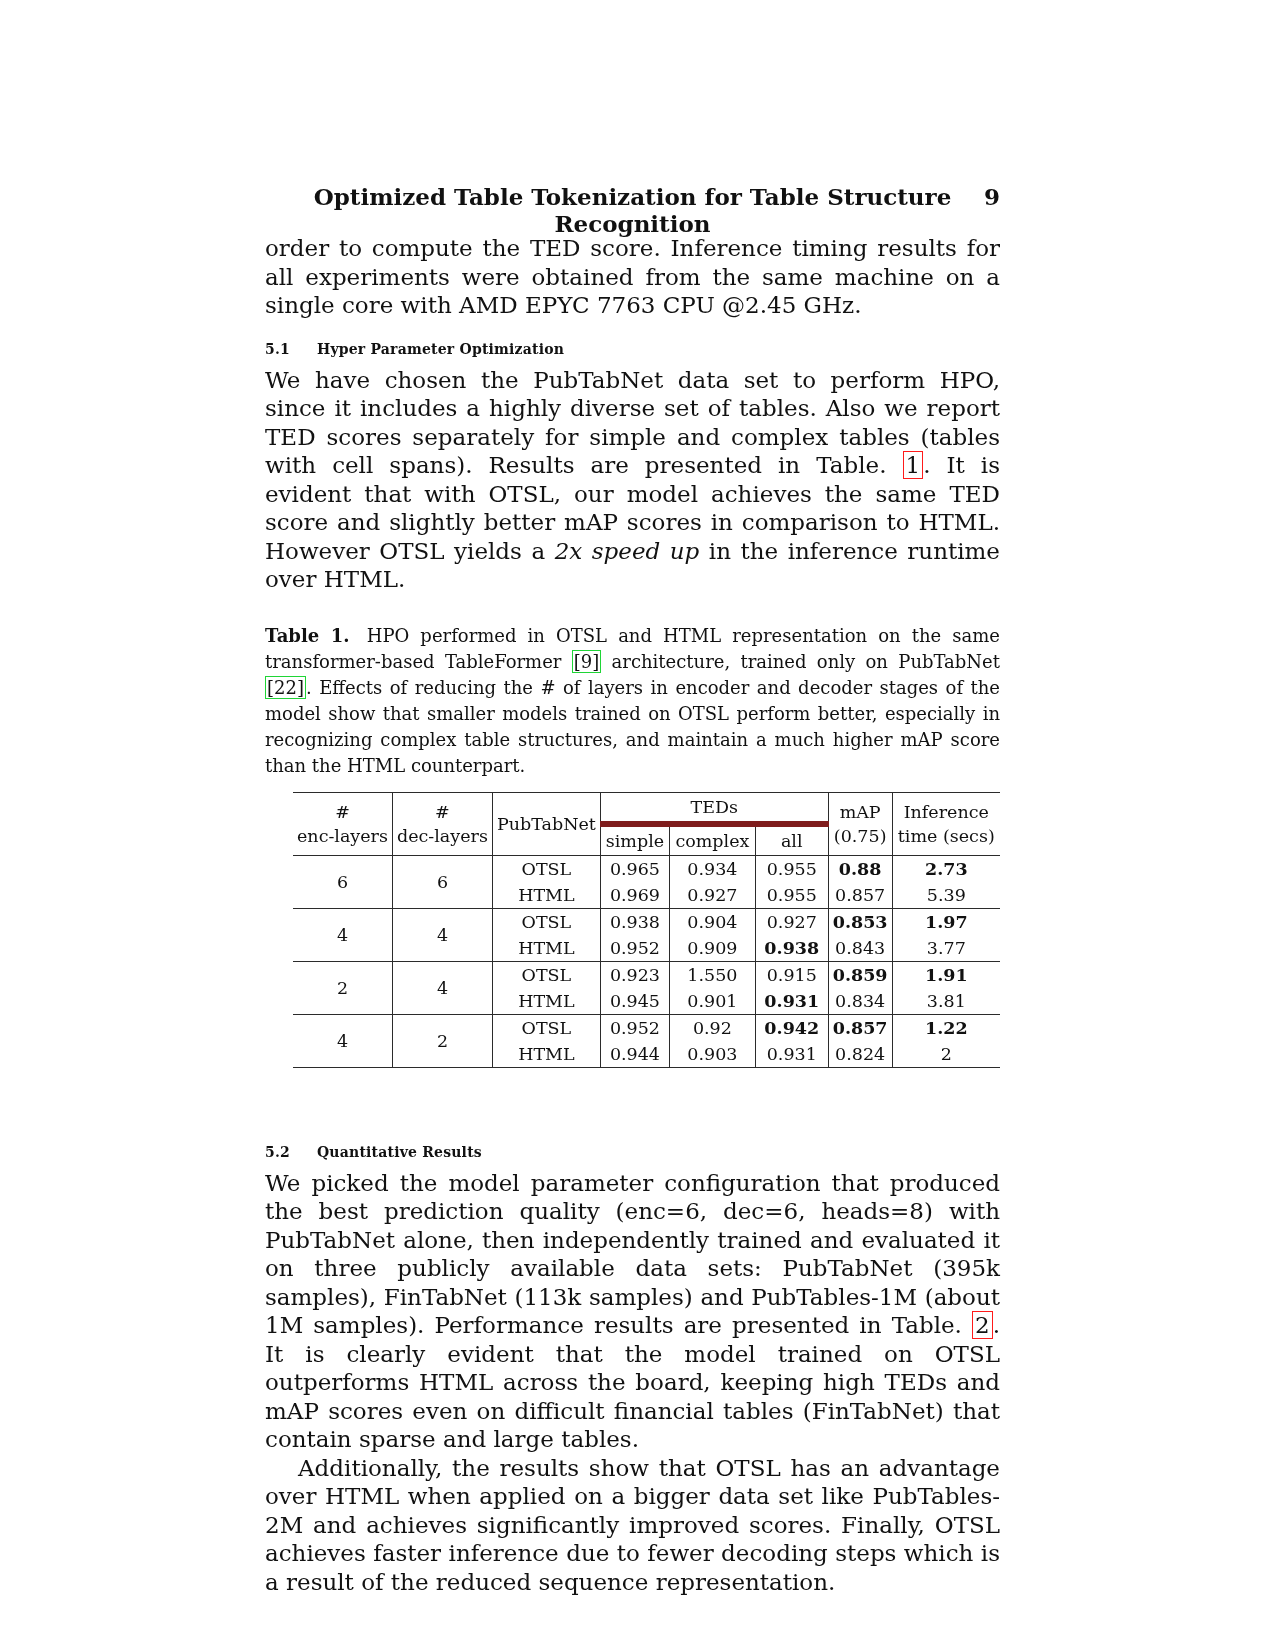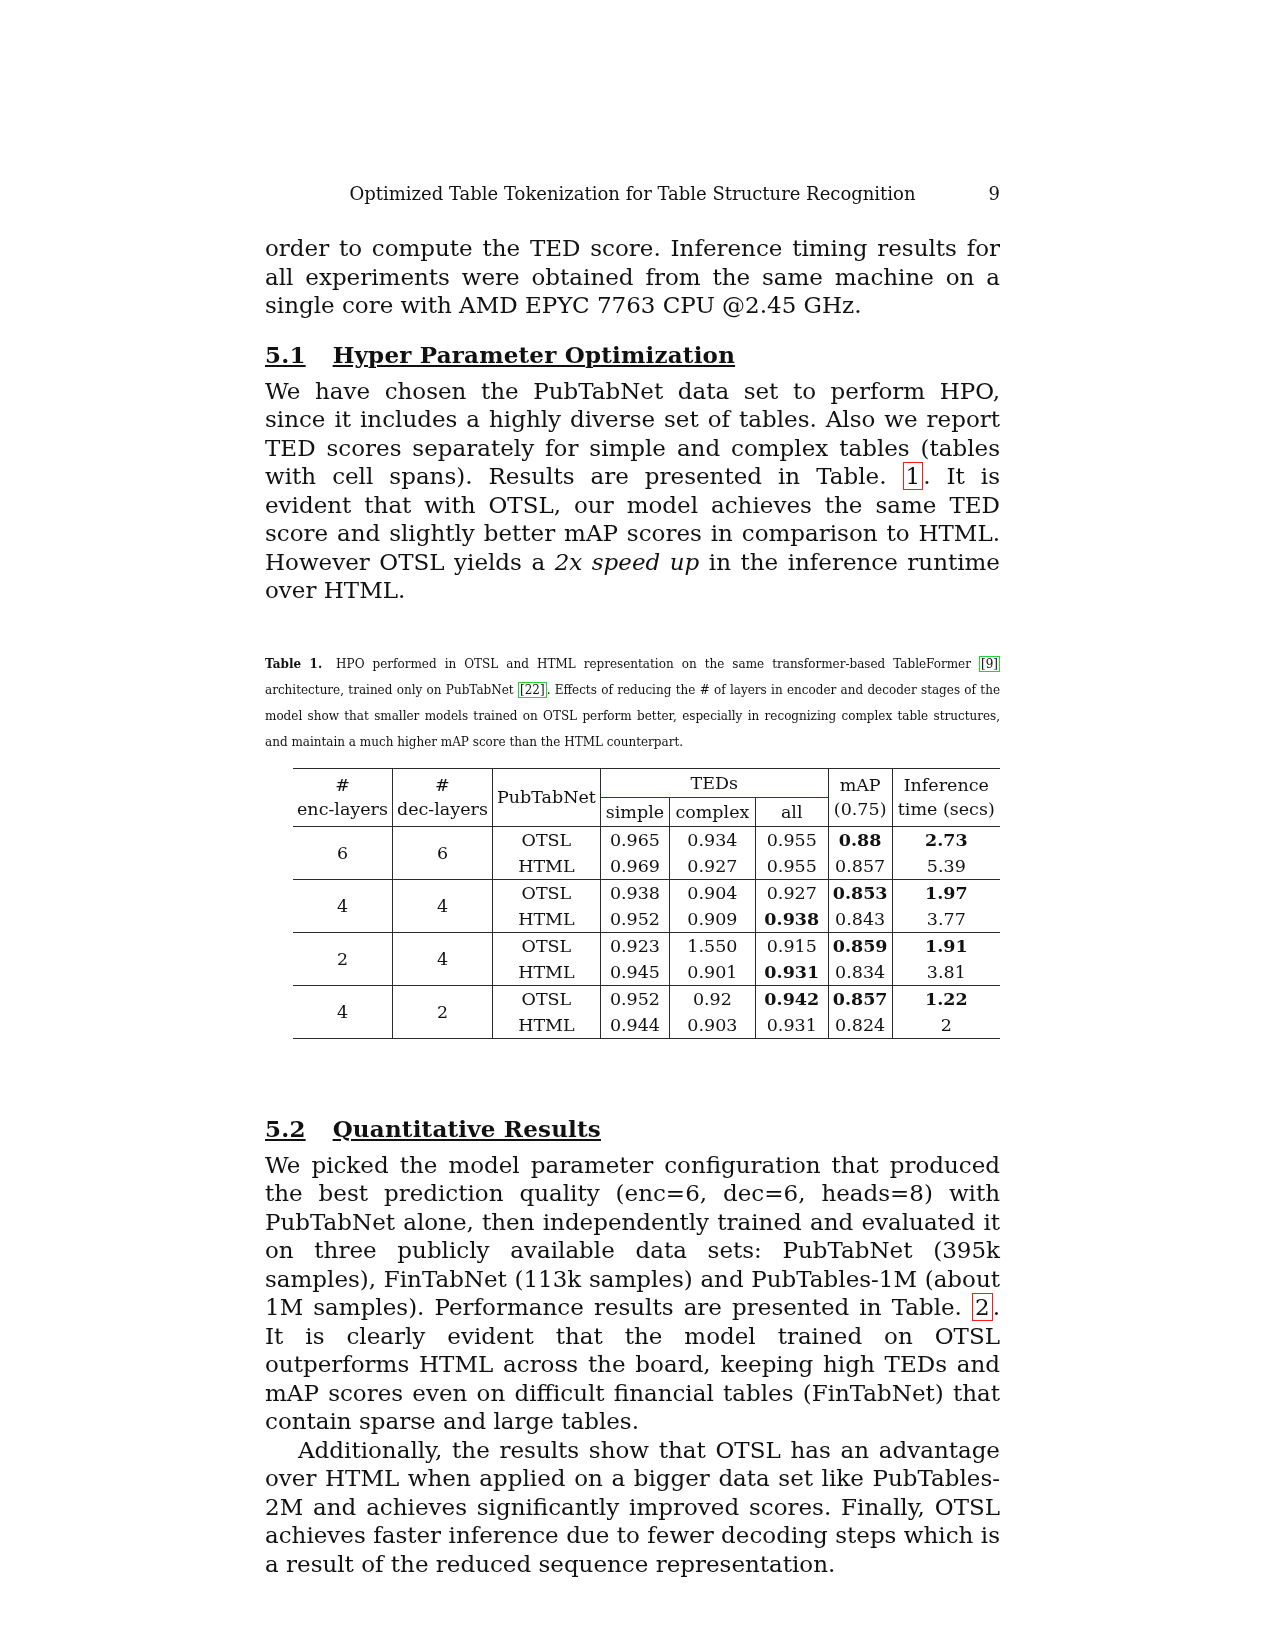--- a/index.html
+++ b/index.html
@@ -4,54 +4,54 @@
 <style>
   html,body { margin:0; padding:0; }
   body {
     width:1275px; height:1650px; background:#ffffff; position:relative;
     font-family:"DejaVu Serif","Liberation Serif",serif; color:#111111;
     -webkit-font-smoothing:antialiased;
   }
   .content { position:absolute; left:265px; top:183px; width:735px; }
 
   
-  .running-head { position:relative; height:24px; font-size:18px; }
+  .running-head { position:relative; height:24px; font-size:23px;font-weight:bold; }
   .running-head .rh-title { position:absolute; left:0; right:0; text-align:center; }
   .running-head .rh-page { position:absolute; right:0; top:0; }
 
   
   p.body-par { margin:0; font-size:23px; line-height:28.5px; text-align:justify; }
   .intro { margin-top:27px !important; }
   .indent { text-indent:33px; }
   .it { font-style:italic; }
 
   
-  .sec-heading { margin-top:21px; font-size:23px; font-weight:bold; letter-spacing:0.2px;text-decoration:underline; }
+  .sec-heading { margin-top:21px; font-size:14px; font-weight:bold; letter-spacing:0.2px; }
   .sec-heading .sec-num { margin-right:27px; }
   .after-heading { margin-top:9px !important; }
 
   
   .ref-red  { border:1.5px solid #ff1a1a; padding:0 2px; color:#111; }
   .ref-green{ border:1.5px solid #1fd536; padding:0 1px; color:#111; }
 
   
-  .table-caption { margin-top:46px; font-size:12px; line-height:26px; text-align:justify; }
+  .table-caption { margin-top:29px; font-size:18px; line-height:26px; text-align:justify; }
   .table-caption .cap-label { font-weight:bold; margin-right:6px; }
 
   
   table.results { border-collapse:collapse; margin-top:13px; margin-left:28px;
     font-size:17.5px; table-layout:fixed; border-top:1.5px solid #2b2b2b; border-bottom:1.5px solid #2b2b2b; }
   table.results th, table.results td {
     padding:0 4px; text-align:center; vertical-align:middle; font-weight:normal;
     height:26px; overflow:hidden; white-space:nowrap;
   }
   table.results thead th { height:28px; }
   table.results .vr { border-right:1px solid #2b2b2b; }
   table.results thead th { border-bottom:1px solid #2b2b2b; }
-  table.results th.teds-span { border-bottom:1px solid #7f1d1d; }
+  table.results th.teds-span { border-bottom:6px solid #7f1d1d; }
   table.results tbody + tbody { border-top:1px solid #2b2b2b; }
   table.results .b { font-weight:bold; }
   .two-line div { line-height:24px; }
 </style>
 </head>
 <body>
 
 <div class="content">
 
   <div class="running-head">

